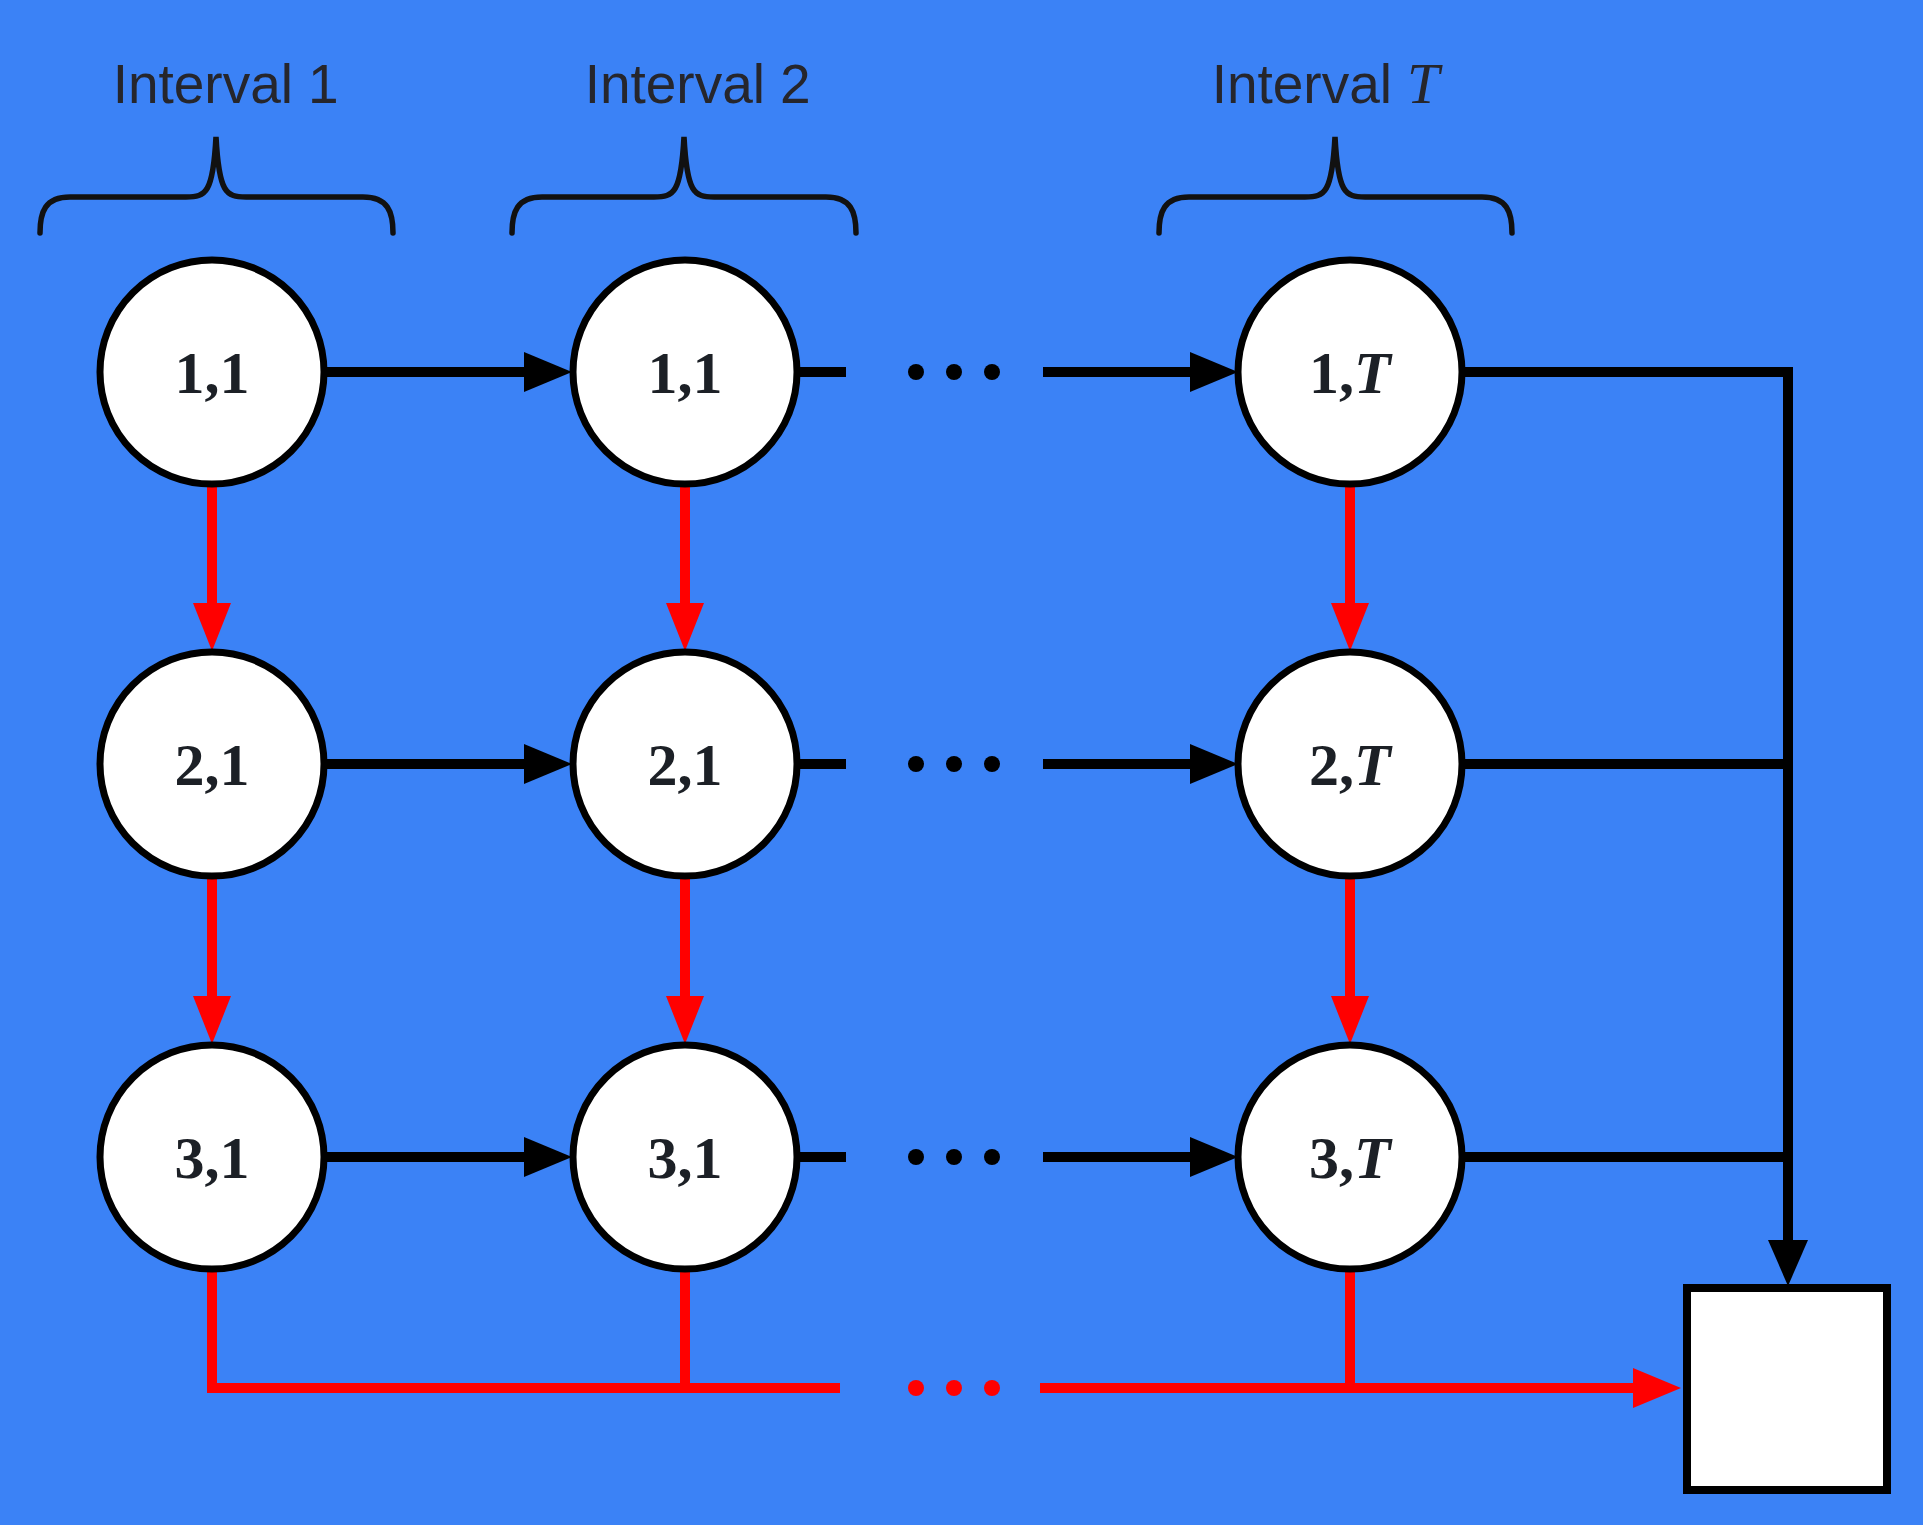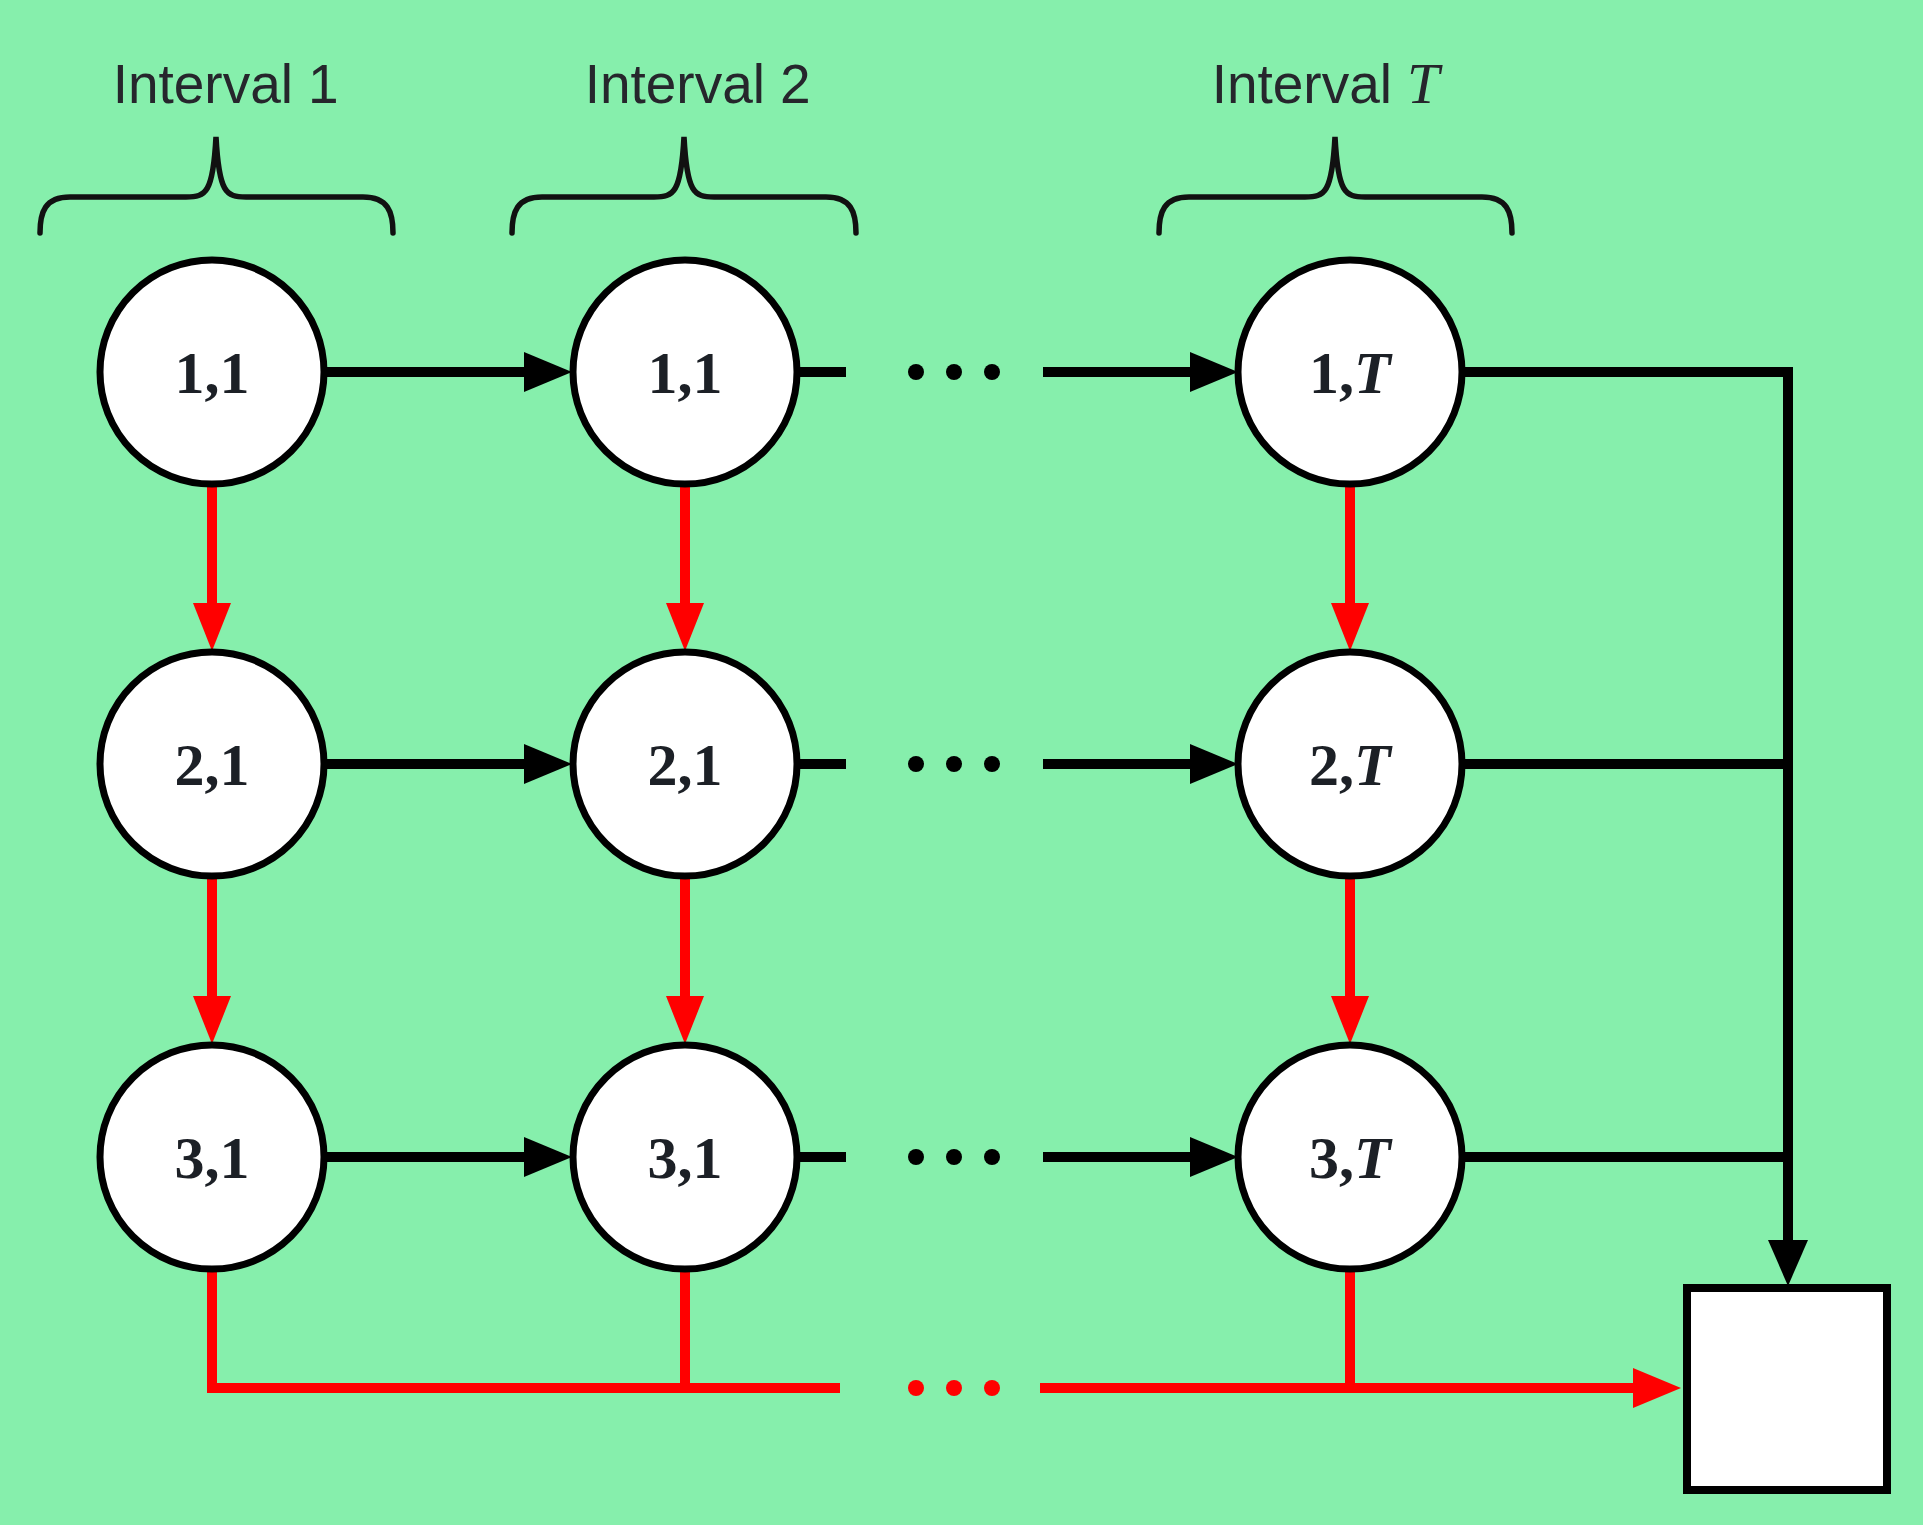--- a/index.html
+++ b/index.html
@@ -1,20 +1,20 @@
 <!DOCTYPE html>
 <html><head>
 <meta charset="utf-8">
 <style>
   html, body { margin: 0; padding: 0; background: #ffffff; }
   .canvas {
     position: relative;
     width: 1923px;
     height: 1525px;
-    background: #86efac;
+    background: #3b82f6;
     font-family: "Liberation Sans", sans-serif;
     overflow: hidden;
   }
   svg { display: block; }
   .interval-label {
     font-family: "Liberation Sans", sans-serif;
     font-size: 55px;
     fill: #26262c;
   }
   .interval-symbol {

